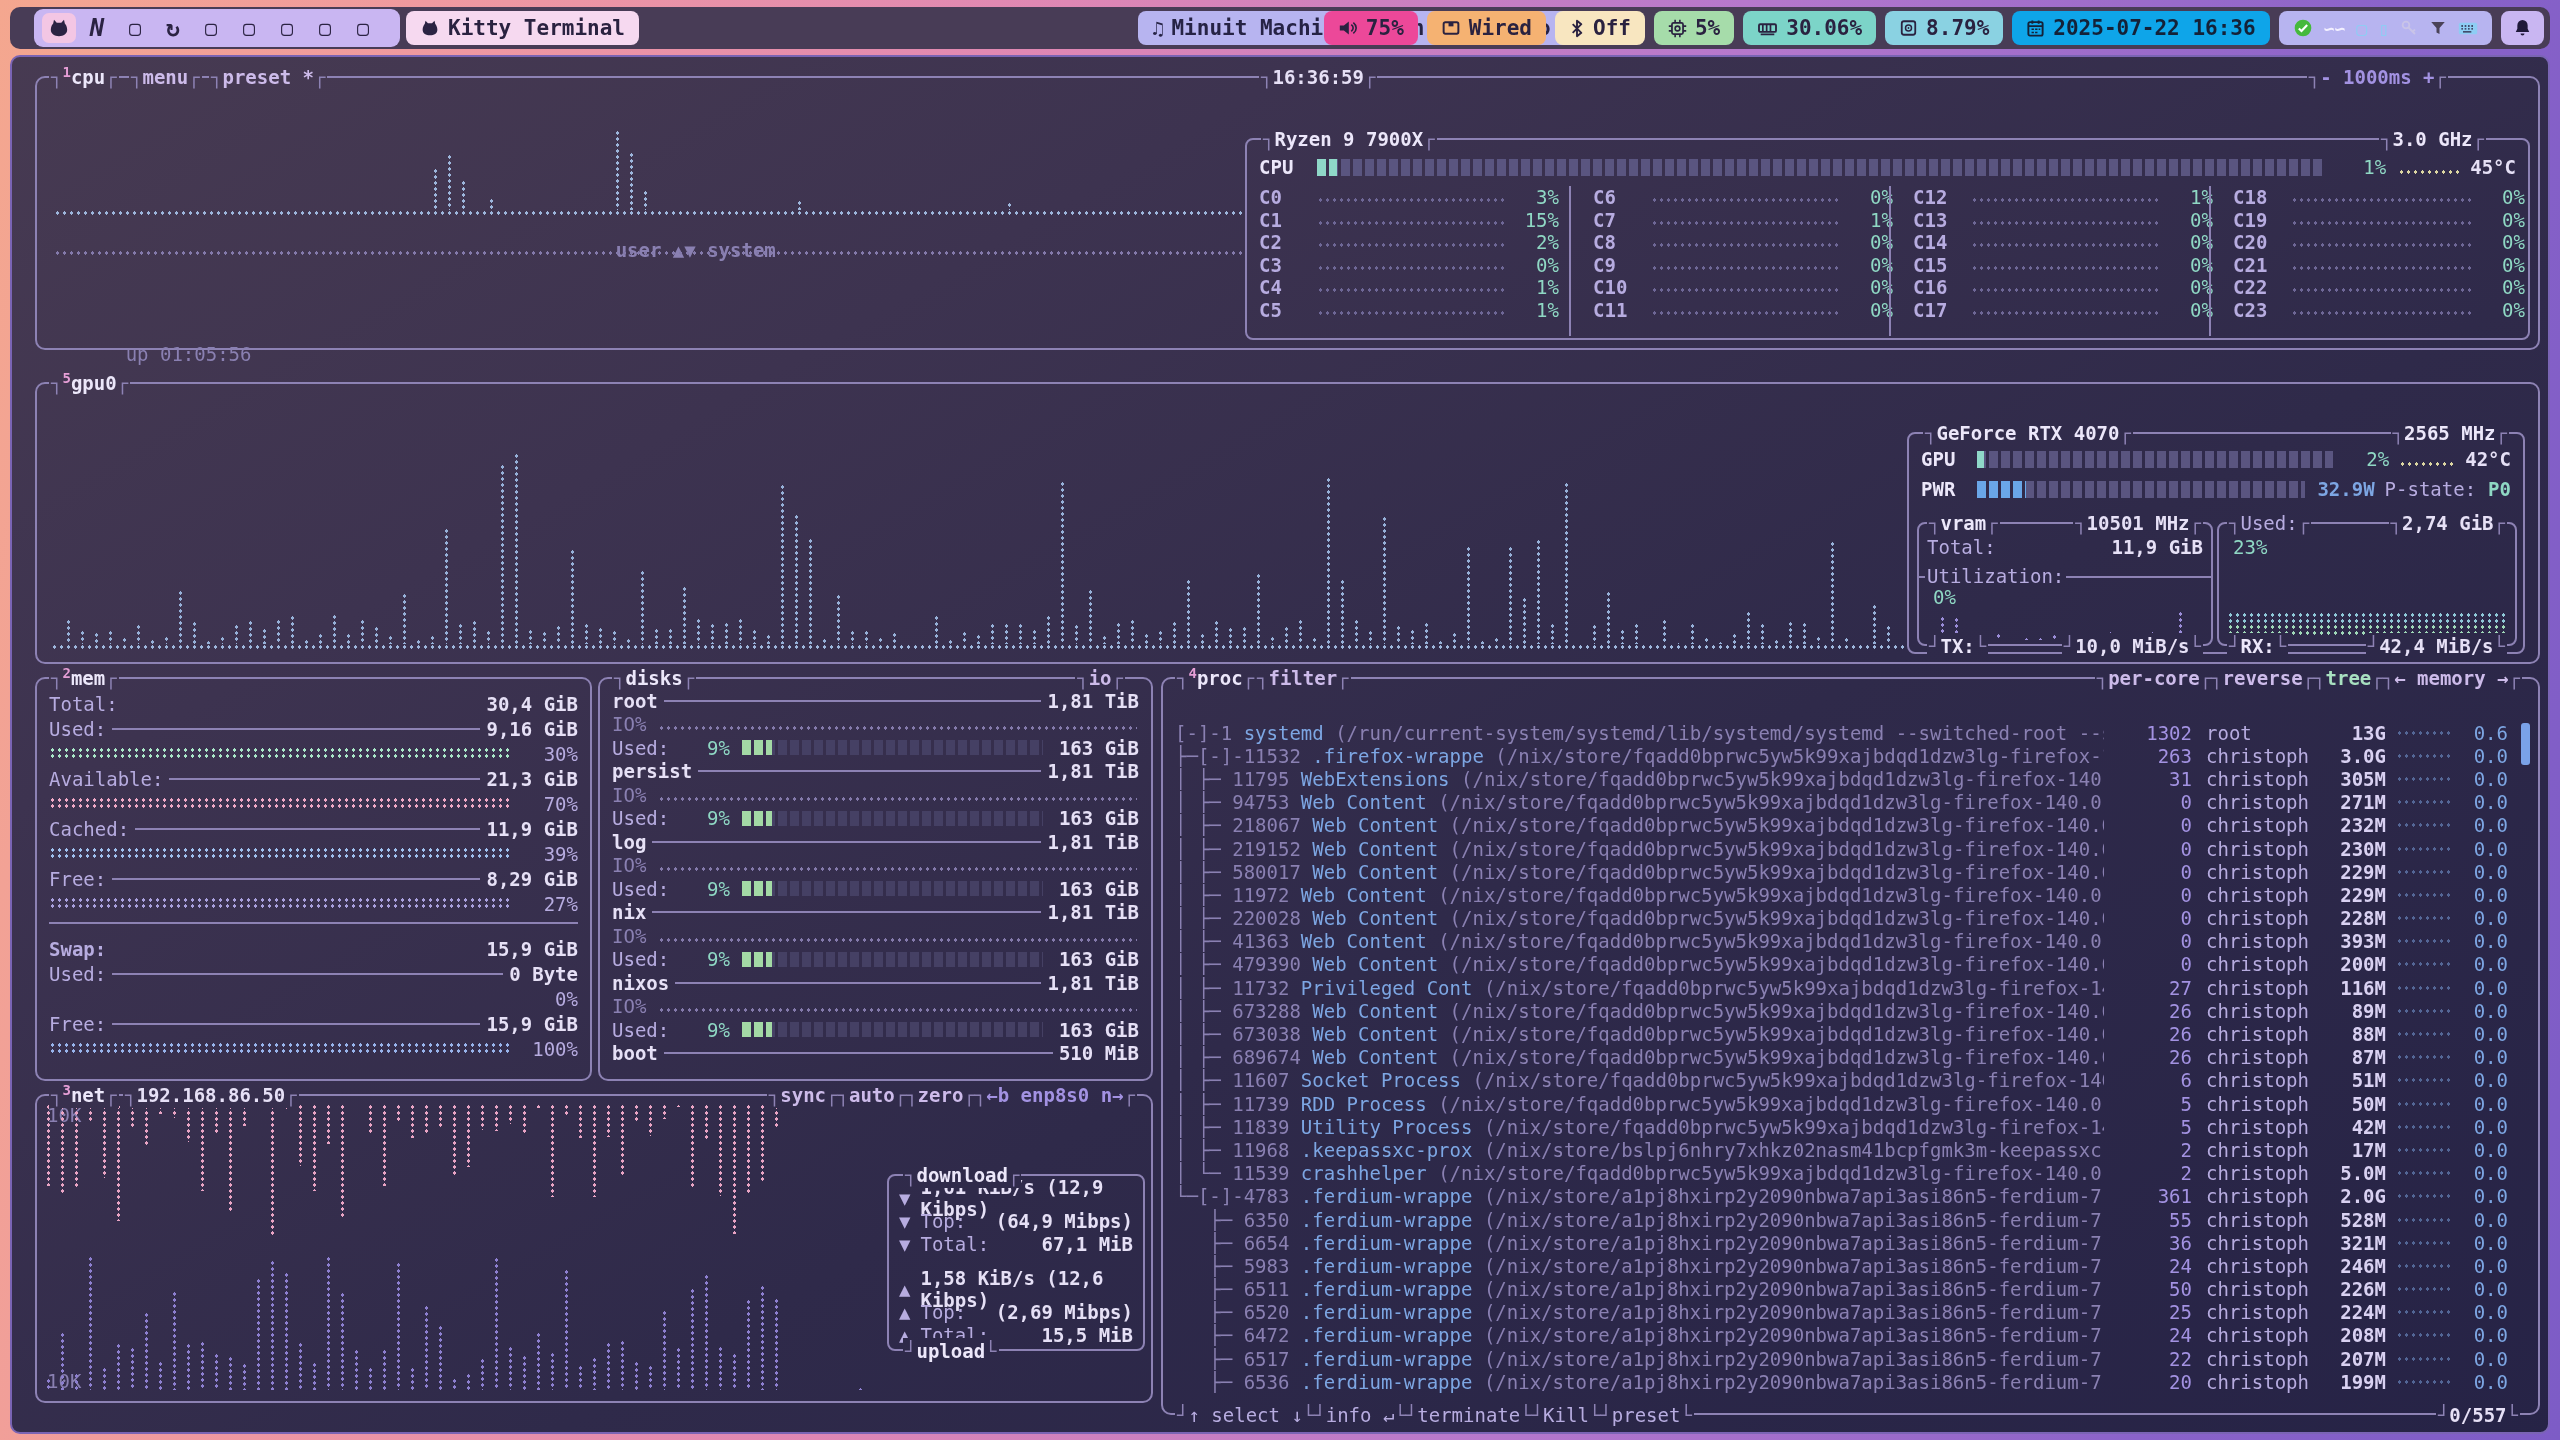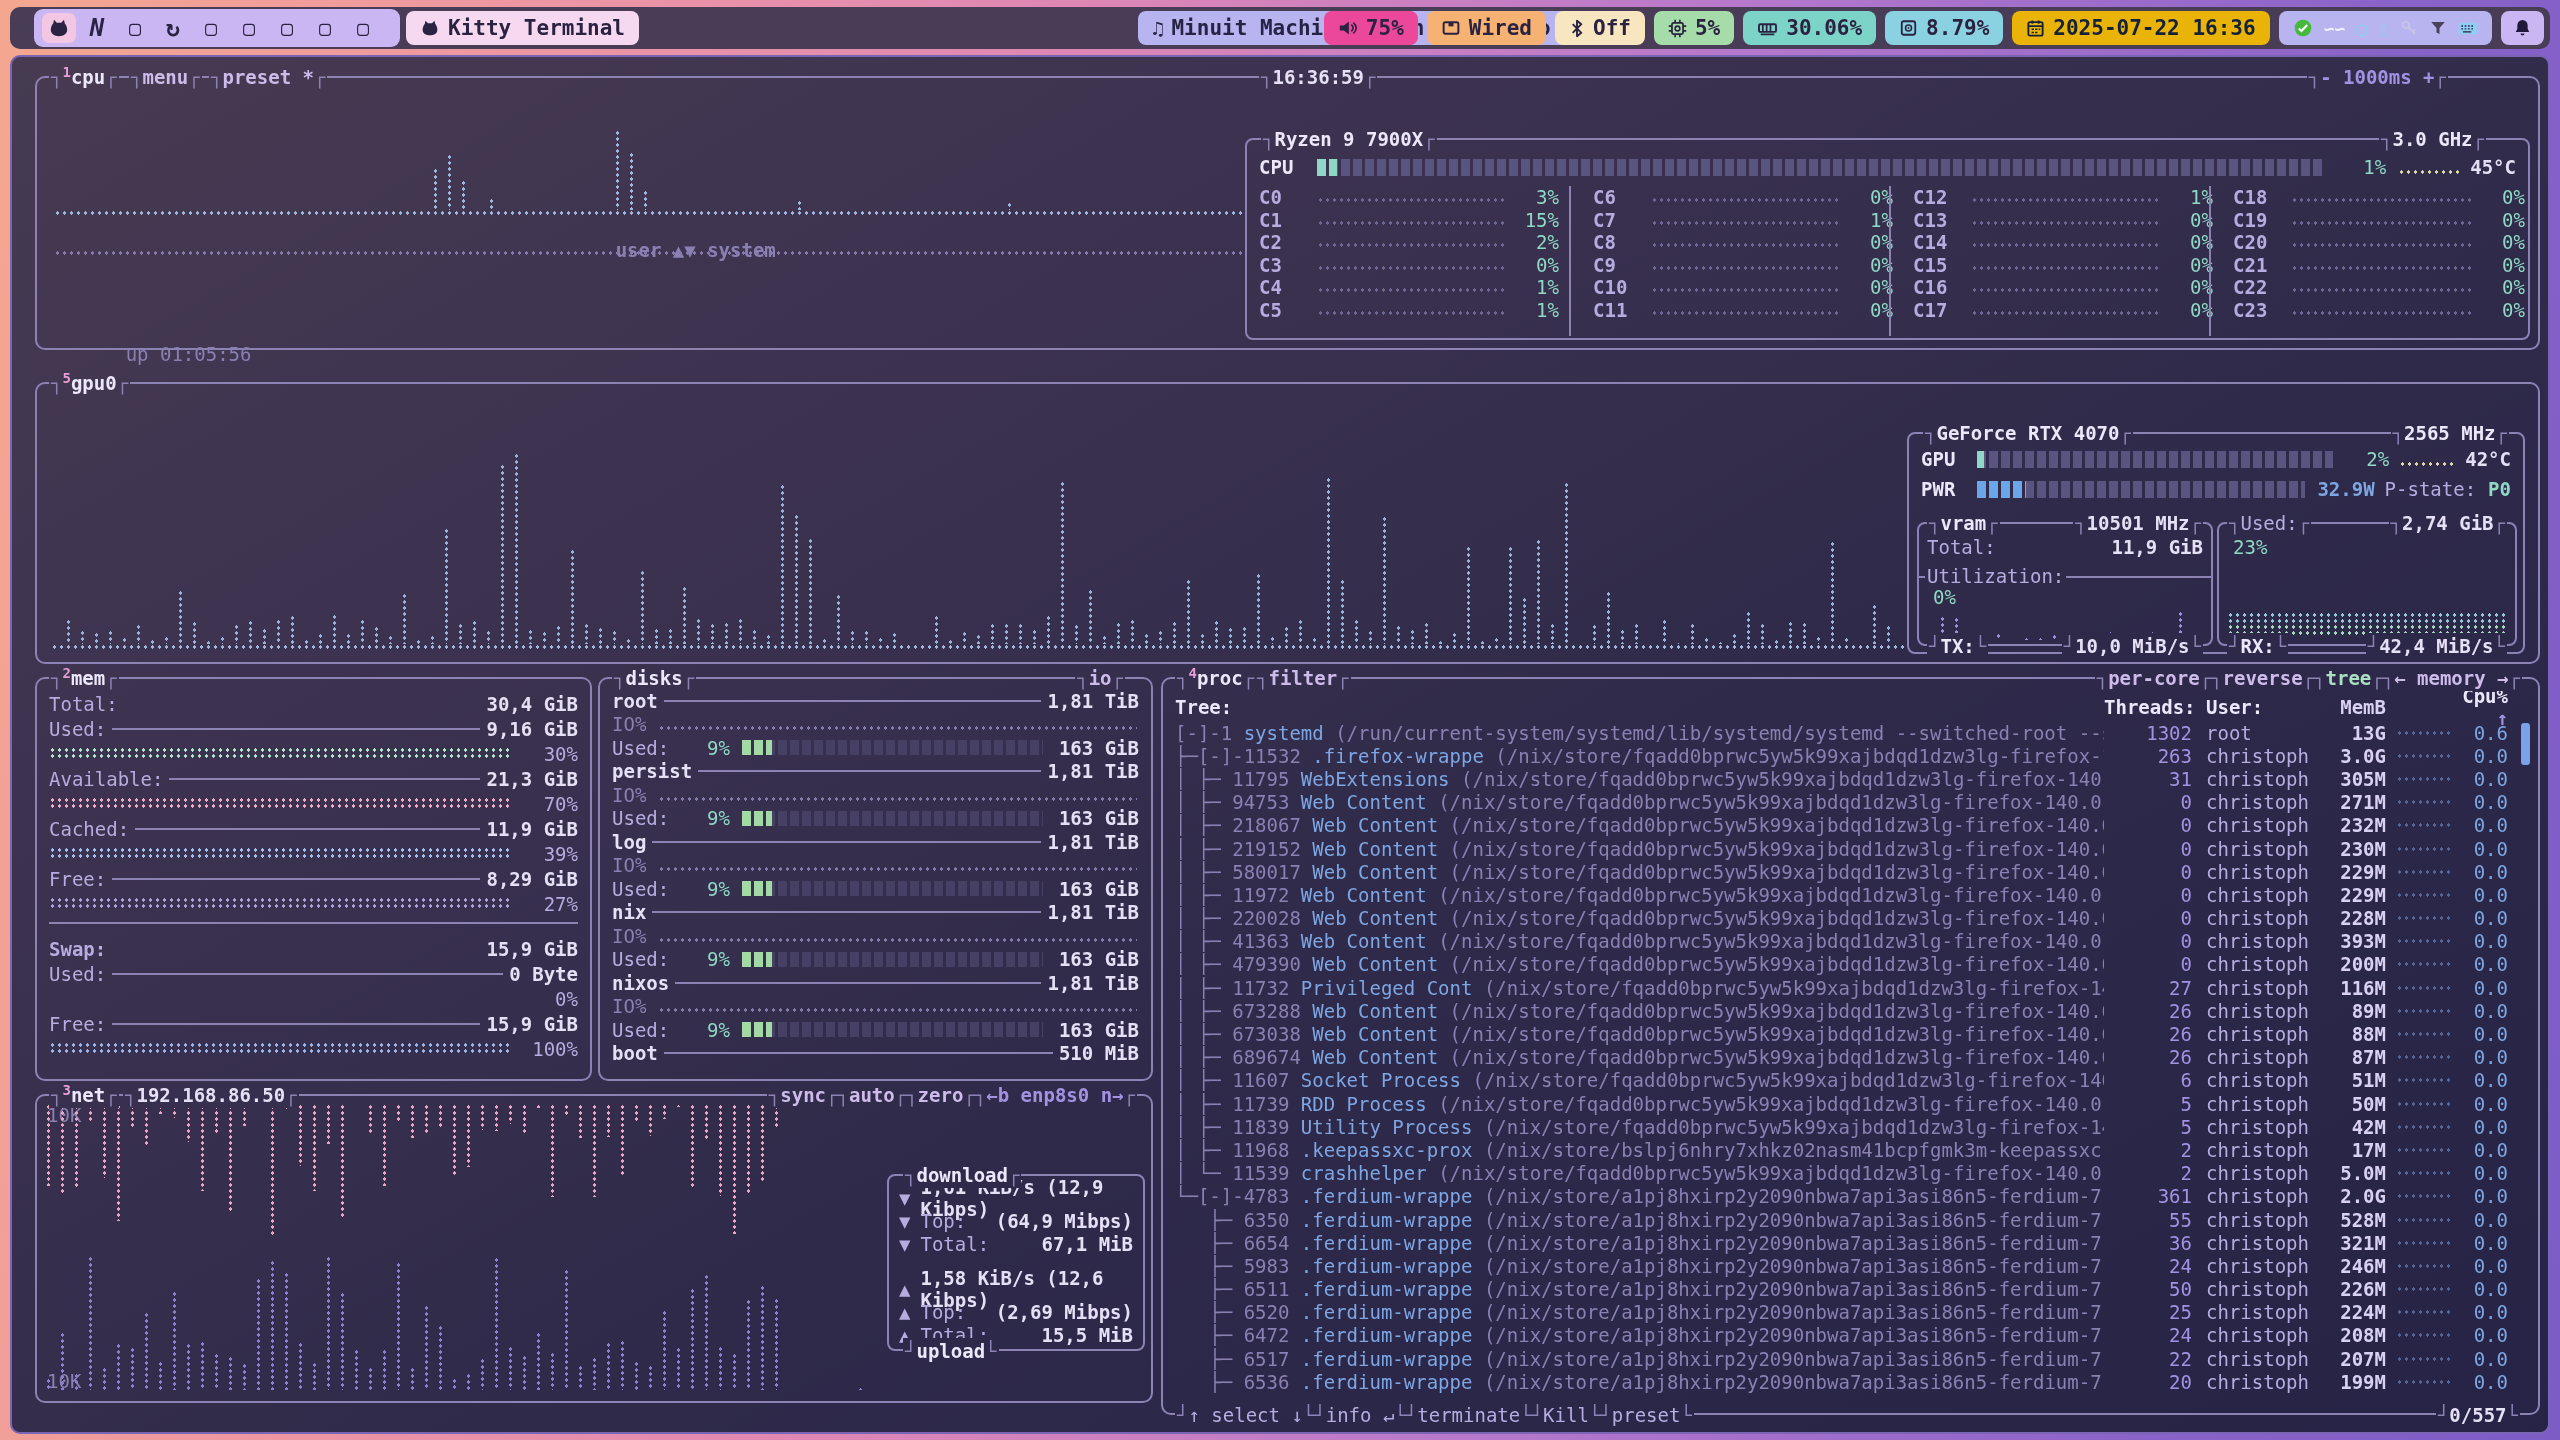--- a/index.html
+++ b/index.html
@@ -164,21 +164,21 @@
       <span>30.06%</span>
     </div>
     <div class="pill" style="background:#8ad2e2">
       <svg class="ico" width="19" height="18" viewBox="0 0 24 24">
           <rect x="3" y="3" width="18" height="18" rx="3" fill="none" stroke="#2a2240" stroke-width="2.4"></rect>
           <circle cx="12" cy="12" r="4" fill="none" stroke="#2a2240" stroke-width="2"></circle>
           <circle cx="12" cy="12" r="1.2" fill="#2a2240"></circle>
         </svg>
       <span>8.79%</span>
     </div>
-    <div class="pill" style="background:#eab308">
+    <div class="pill" style="background:#0ea5e9">
       <svg class="ico" width="19" height="19" viewBox="0 0 24 24">
           <rect x="3" y="4" width="18" height="17" rx="2" fill="none" stroke="#142238" stroke-width="2.4"></rect>
           <path d="M3 9h18M8 2v4M16 2v4" stroke="#142238" stroke-width="2.4"></path>
           <path d="M7 13h3M11.5 13h3M16 13h2M7 17h3M11.5 17h3" stroke="#142238" stroke-width="2"></path>
         </svg>
       <span style="color:#142238">2025-07-22 16:36</span>
     </div>
     <div class="pill" id="tray-pill">
       <span class="trayico">
           <svg class="ico" width="20" height="20" viewBox="0 0 24 24">
@@ -949,28 +949,20 @@
   <div class="box" id="proc-box" style="left:1149px;top:620px;width:1379px;height:738px;">
     <div class="blab fixbg" style="left:12px">
       <span class="brk">┐</span><span class="t-sup">4</span><span class="t-title">proc</span><span class="brk">┌</span>
     </div>
     <div class="blab fixbg" style="left:92px">
       <span class="brk">┐</span><span class="t-opt">filter</span><span class="brk">┌</span>
     </div>
     <div class="blab fixbg" style="right:16px">
       <span class="brk">┐</span><span class="t-opt">per-core</span><span class="brk">┌┐</span><span class="t-opt">reverse</span><span class="brk">┌┐</span><span class="t-green">tree</span><span class="brk">┌┐</span><span class="t-opt">← memory →</span><span class="brk">┌</span>
     </div>
-    <div class="prow" style="position:absolute;left:12px;right:30px;top:16px;">
-      <span class="p-text t-title">Tree:</span>
-      <span class="p-th t-title">Threads:</span>
-      <span class="p-us t-title">User:</span>
-      <span class="p-mb t-title">MemB</span>
-      <span class="p-gd"></span>
-      <span class="p-cp t-title"><span>Cpu%</span> <span class="t-violet">↑</span></span>
-    </div>
     <div id="proc-rows" style="position:absolute;left:12px;right:30px;top:42px;">
         <div class="prow">
           <span class="p-text"><span class="t-dim">[-]-1 </span><span class="t-blue">systemd</span><span class="t-dim"> (/run/current-system/systemd/lib/systemd/systemd --switched-root --system --deserializ)</span></span>
           <span class="p-th t-violet">1302</span>
           <span class="p-us t-lav">root</span>
           <span class="p-mb">13G</span>
           <span class="p-gd dots" style="--c: #7da6e3;"></span>
           <span class="p-cp t-blue">0.6</span>
         </div>
         <div class="prow">

